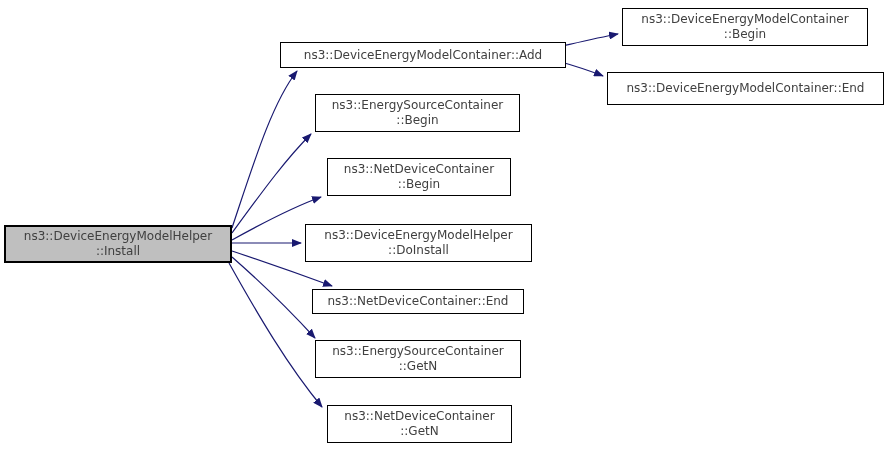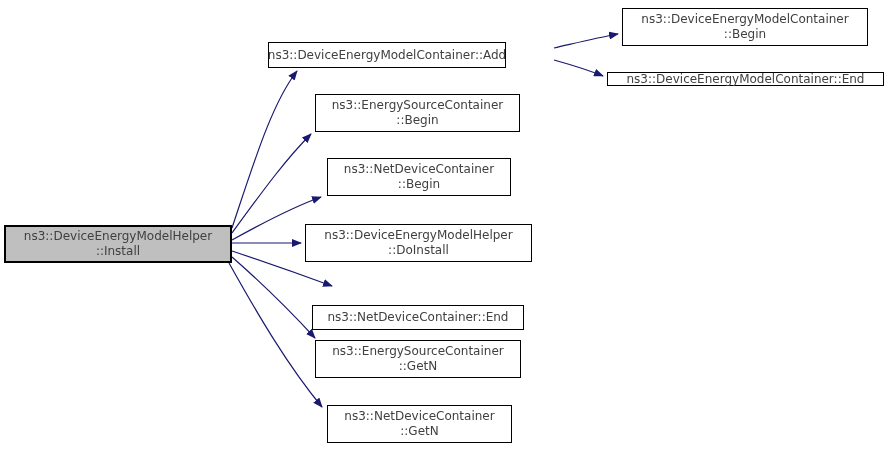--- a/index.html
+++ b/index.html
@@ -66,29 +66,29 @@
         <path class="edge" d="M232,251 C268,263 302,275 332,286" marker-end="url(#arrowhead)" stroke="#191970"></path>
         <path class="edge" d="M232,257 C264,285 292,313 315,338" marker-end="url(#arrowhead)" stroke="#191970"></path>
         <path class="edge" d="M229,263 C258,315 288,366 322,407" marker-end="url(#arrowhead)" stroke="#191970"></path>
         <path class="edge" d="M554,48 C576,43 596,38 618,34" marker-end="url(#arrowhead)" stroke="#191970"></path>
         <path class="edge" d="M554,60 C572,65 588,70 603,76" marker-end="url(#arrowhead)" stroke="#191970"></path>
       </g>
   </svg>
   <div id="nodes">
       <div class="node highlight" style="left: 4px; top: 225px; width: 228px; height: 38px;">ns3::DeviceEnergyModelHelper
 ::Install</div>
-      <div class="node" style="left: 268px; top: 42px; width: 238px; height: 26px;">ns3::DeviceEnergyModelContainer::Add</div>
+      <div class="node" style="left: 280px; top: 42px; width: 286px; height: 26px;">ns3::DeviceEnergyModelContainer::Add</div>
       <div class="node" style="left: 315px; top: 94px; width: 205px; height: 38px;">ns3::EnergySourceContainer
 ::Begin</div>
       <div class="node" style="left: 327px; top: 158px; width: 184px; height: 38px;">ns3::NetDeviceContainer
 ::Begin</div>
       <div class="node" style="left: 305px; top: 224px; width: 227px; height: 38px;">ns3::DeviceEnergyModelHelper
 ::DoInstall</div>
-      <div class="node" style="left: 312px; top: 305px; width: 212px; height: 25px; text-align: center;">ns3::NetDeviceContainer::End</div>
+      <div class="node" style="left: 312px; top: 289px; width: 212px; height: 25px; text-align: center;">ns3::NetDeviceContainer::End</div>
       <div class="node" style="left: 315px; top: 340px; width: 206px; height: 38px;">ns3::EnergySourceContainer
 ::GetN</div>
       <div class="node" style="left: 327px; top: 405px; width: 185px; height: 38px;">ns3::NetDeviceContainer
 ::GetN</div>
       <div class="node" style="left: 622px; top: 8px; width: 246px; height: 38px;">ns3::DeviceEnergyModelContainer
 ::Begin</div>
-      <div class="node" style="left: 607px; top: 72px; width: 277px; height: 14px;">ns3::DeviceEnergyModelContainer::End</div>
+      <div class="node" style="left: 607px; top: 72px; width: 277px; height: 33px;">ns3::DeviceEnergyModelContainer::End</div>
     </div>
 </div>
 
 </body></html>

